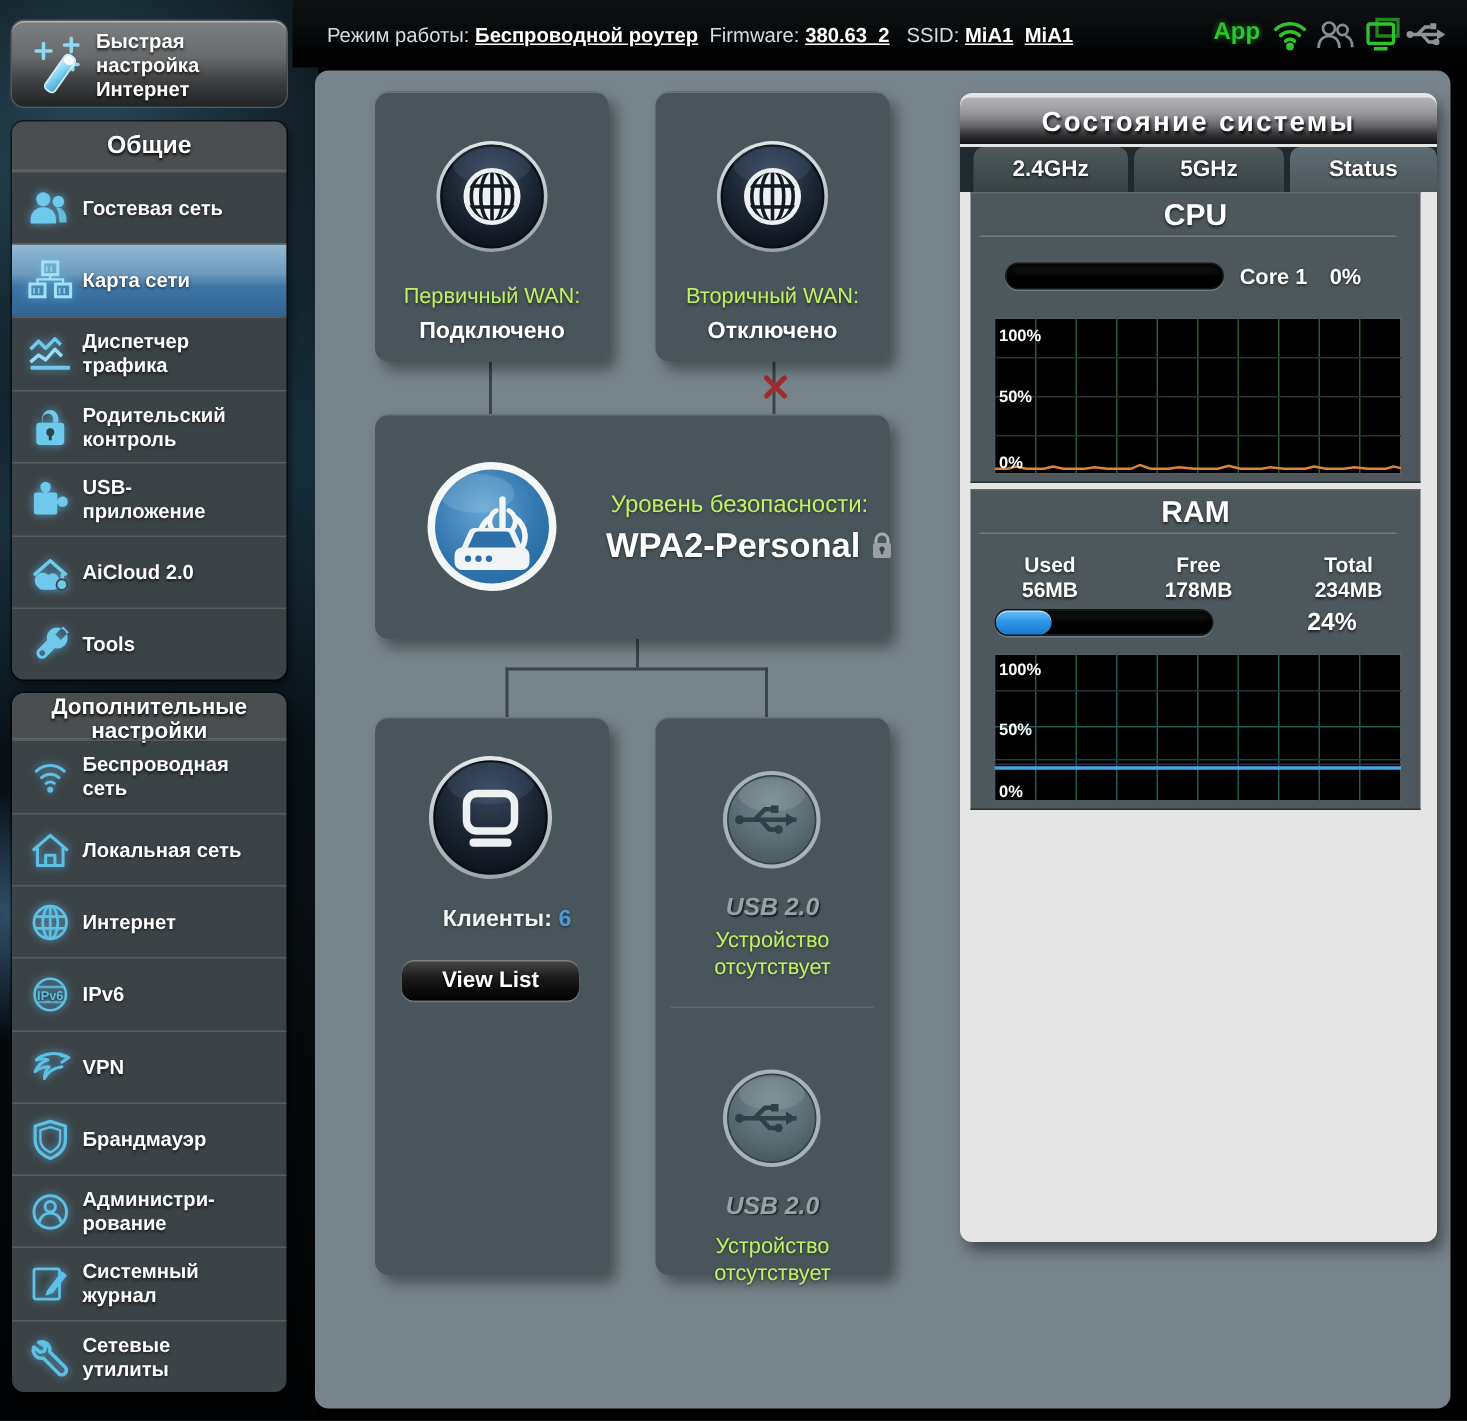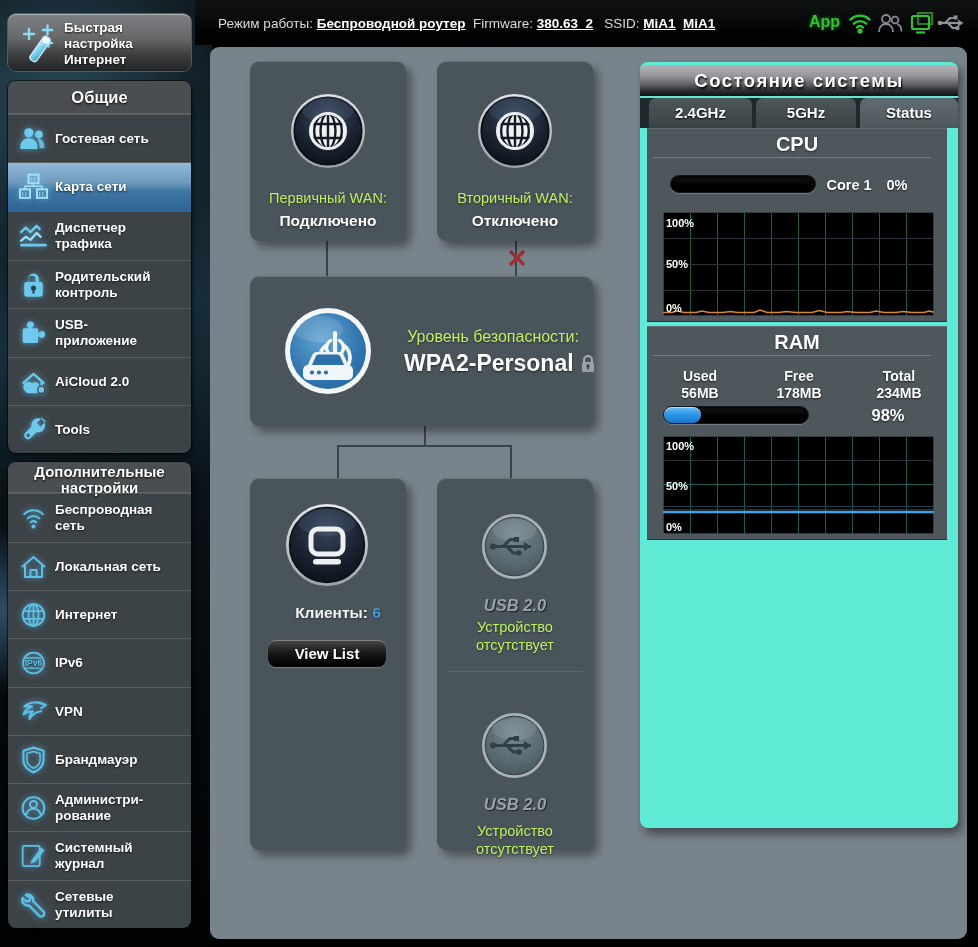--- a/index.html
+++ b/index.html
@@ -29,21 +29,21 @@
 .mitem:first-child{border-top:none;}
 .mitem .lbl{position:absolute;left:47px;top:50%;transform:translateY(-50%);}
 .mitem .ic{position:absolute;left:10px;top:50%;transform:translateY(-50%);width:31px;height:31px;filter:drop-shadow(0 0 3px rgba(90,190,235,.7));}
 .sel{background:linear-gradient(180deg,#93b9d6 0%,#6f9bbe 40%,#3f76a4 58%,#2f6496 100%);}
 
 .card{background:#4a555b;border-radius:9px;box-shadow:5px 6px 9px rgba(0,0,0,.38), inset 0 1px 0 rgba(255,255,255,.18);}
 .cline{background:#3a454b;}
 .ctext{color:#bef264;font-size:14.5px;text-align:center;text-shadow:0 1px 2px rgba(0,0,0,.5);}
 .cbold{color:#fff;font-weight:bold;font-size:15.5px;text-align:center;text-shadow:0 1px 2px rgba(0,0,0,.6);}
 
-#rpanel{left:430px;top:15px;width:318px;height:766px;background:#5eead4;border-radius:8px;box-shadow:4px 6px 10px rgba(0,0,0,.45);}
+#rpanel{left:430px;top:15px;width:318px;height:766px;background:#e5e5e5;border-radius:8px;box-shadow:4px 6px 10px rgba(0,0,0,.45);}
 #rtitle{position:absolute;left:0;top:3px;width:100%;height:31px;border-radius:6px 6px 0 0;
   background:linear-gradient(180deg,#b4b4b7 0%,#97969a 35%,#636266 62%,#333236 80%,#121213 100%);
   color:#fff;font-weight:bold;font-size:18.5px;letter-spacing:1.5px;text-align:center;line-height:32px;text-shadow:1px 2px 2px rgba(0,0,0,.9);}
 .tabrow{position:absolute;left:0;top:36px;width:100%;height:30px;background:#20292d;}
 .tab{position:absolute;top:0;height:30px;border-radius:7px 7px 0 0;color:#fff;font-weight:bold;font-size:15px;text-align:center;line-height:30px;
   background:linear-gradient(180deg,#4e585b 0%,#394245 100%);text-shadow:0 1px 2px #000;}
 .tabsel{background:linear-gradient(180deg,#5f6c73 0%,#4e585c 100%);}
 .rbox{position:absolute;left:7px;width:300px;background:#4e585c;border-top:1px solid #606b70;border-bottom:1px solid #293236;}
 .rtit{color:#fff;font-weight:bold;font-size:20px;text-align:center;text-shadow:0 1px 2px rgba(0,0,0,.6);}
 .hrule{position:absolute;left:6px;width:278px;height:1px;background:#8d969b;opacity:.6;}
@@ -284,21 +284,21 @@
 
       <div class="rbox" style="top:264px;height:212px;">
         <div class="abs rtit" style="left:0;top:4px;width:100%;">RAM</div>
         <div class="hrule" style="top:28px;"></div>
         <div class="abs wlab" style="left:13px;top:41px;width:80px;font-size:14px;text-align:center;line-height:17px;">Used<br>56MB</div>
         <div class="abs wlab" style="left:112px;top:41px;width:80px;font-size:14px;text-align:center;line-height:17px;">Free<br>178MB</div>
         <div class="abs wlab" style="left:212px;top:41px;width:80px;font-size:14px;text-align:center;line-height:17px;">Total<br>234MB</div>
         <div class="abs pbar" style="left:16px;top:79px;width:144px;height:16px;">
           <div class="abs" style="left:0;top:0;width:37px;height:16px;border-radius:9px;background:linear-gradient(180deg,#6cc0f5 0%,#2e96e8 45%,#1878cc 100%);box-shadow:inset 0 1px 0 rgba(255,255,255,.5);"></div>
         </div>
-        <div class="abs wlab" style="left:211px;top:79px;width:60px;font-size:16.5px;text-align:center;">98%</div>
+        <div class="abs wlab" style="left:211px;top:79px;width:60px;font-size:16.5px;text-align:center;">24%</div>
         <svg class="abs" style="left:16px;top:109px;" width="271" height="98" viewBox="0 0 271 98">
           <rect x="0" y="0" width="271" height="98" fill="#000" stroke="#6e797f" stroke-width="1"></rect>
           <g stroke="#1d5c55" stroke-width="1">
             <path d="M27.5 0v98M54.5 0v98M81.5 0v98M108.5 0v98M135.5 0v98M162.5 0v98M189.5 0v98M216.5 0v98M243.5 0v98"></path>
           </g>
           <g stroke="#2c3237" stroke-width="1">
             <path d="M0 24.5h271M0 73.5h271"></path>
           </g>
           <path d="M0 48.5h271" stroke="#1d5c55" stroke-width="1"></path>
           <path d="M0 70.5h271" stroke="#1b3d4d" stroke-width="1"></path>

